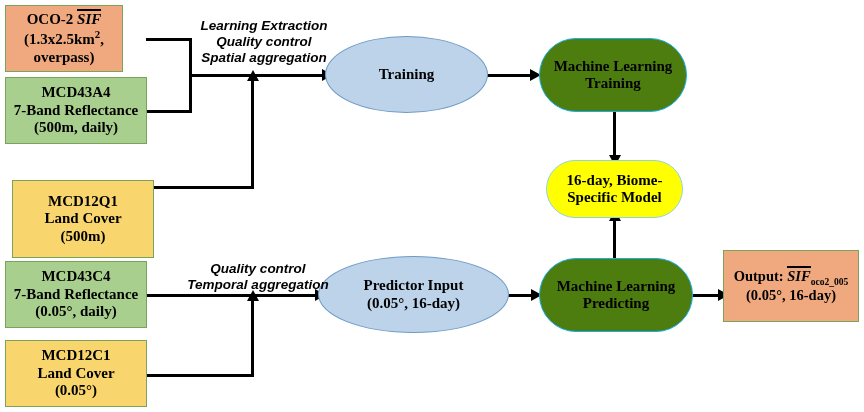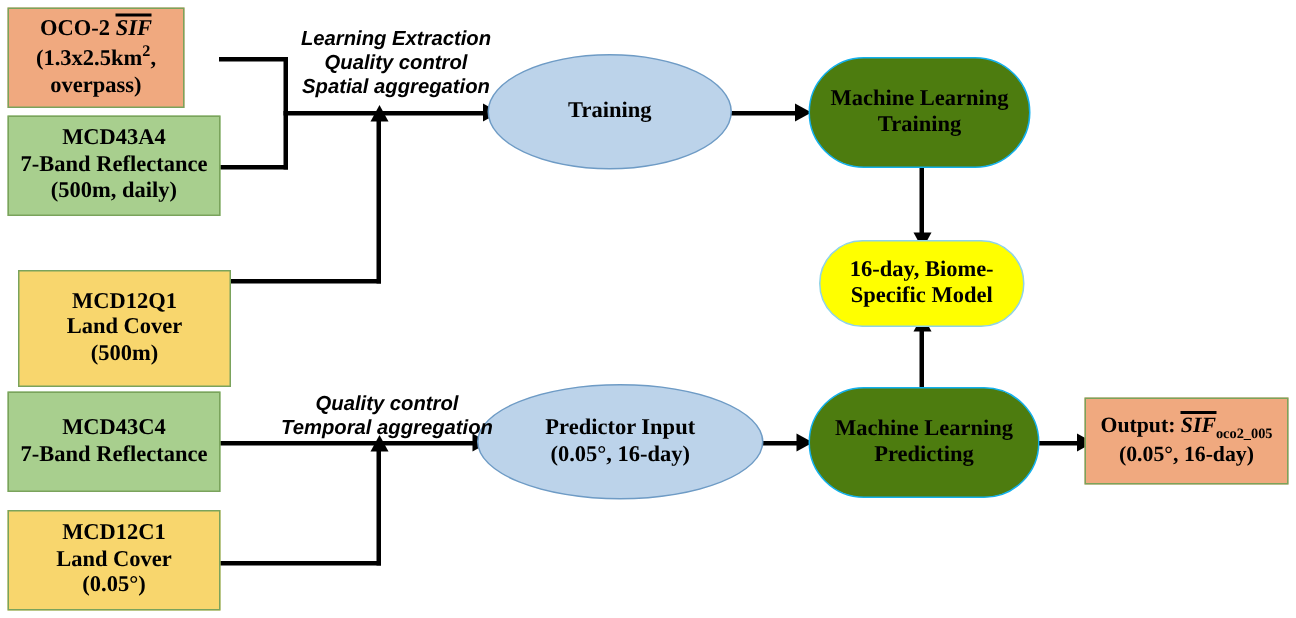--- a/index.html
+++ b/index.html
@@ -164,20 +164,21 @@
       <span class="nowrapline">MCD12Q1</span>
       <span class="nowrapline">Land Cover</span>
       <span class="nowrapline">(500m)</span>
     </div>
   </div>
 
   <div class="node rect box-green t1" style="left:5px; top:261px; width:142px; height:67px;justify-content:center;">
     <div>
       <span class="nowrapline">MCD43C4</span>
       <span class="nowrapline">7-Band Reflectance</span>
+      <span class="nowrapline">(0.05°, daily)</span>
     </div>
   </div>
 
   <div class="node rect box-yellow t1" style="left:5px; top:340px; width:142px; height:67px;">
     <div>
       <span class="nowrapline">MCD12C1</span>
       <span class="nowrapline">Land Cover</span>
       <span class="nowrapline">(0.05°)</span>
     </div>
   </div>
@@ -216,20 +217,20 @@
     </div>
   </div>
 
   <div class="node stadium-yellow t1" style="left:546px; top:160px; width:137px; height:58px;">
     <div>
       <span class="nowrapline">16-day, Biome-</span>
       <span class="nowrapline">Specific Model</span>
     </div>
   </div>
 
-  <div class="node rect box-out t2" style="left:723px; top:265px; width:136px; height:58px;">
+  <div class="node rect box-out t2" style="left:723px; top:250px; width:136px; height:72px;">
     <div>
       <span class="nowrapline"><span>Output: </span><span class="ovl">SIF</span><span class="sub">oco2_005</span></span>
       <span class="nowrapline">(0.05°, 16-day)</span>
     </div>
   </div>
 
 </div>
 
 </body></html>

